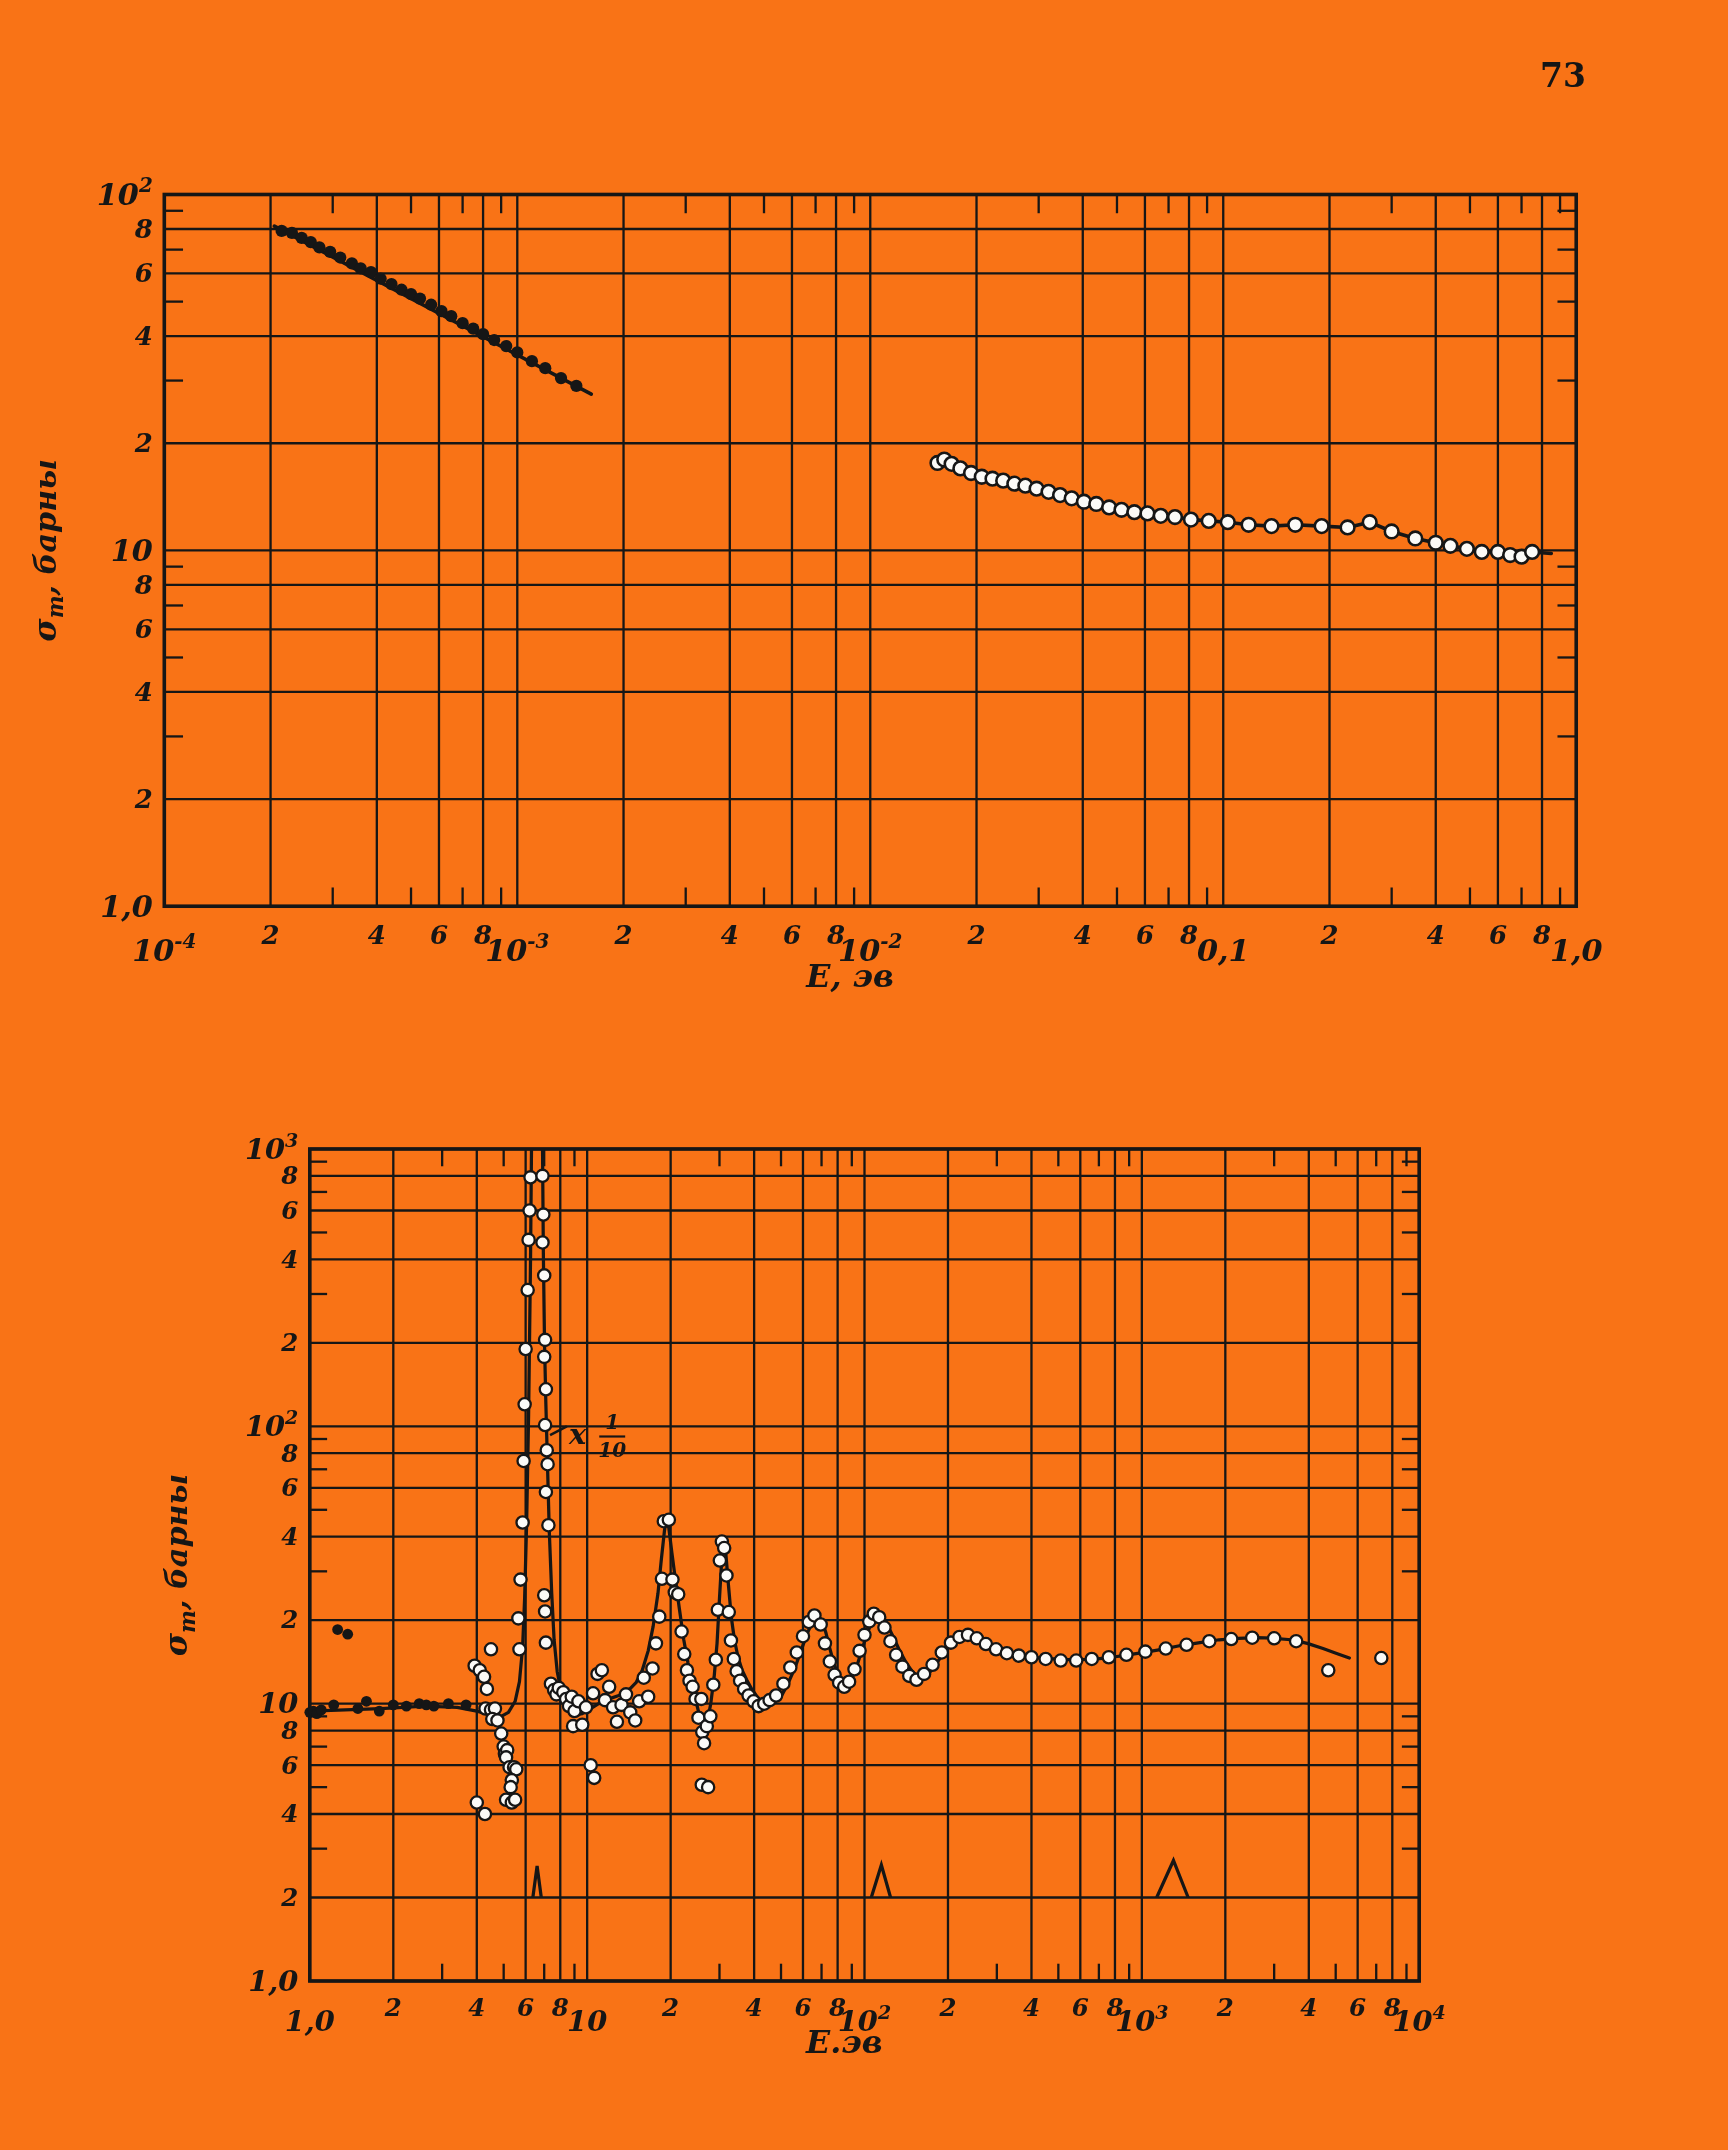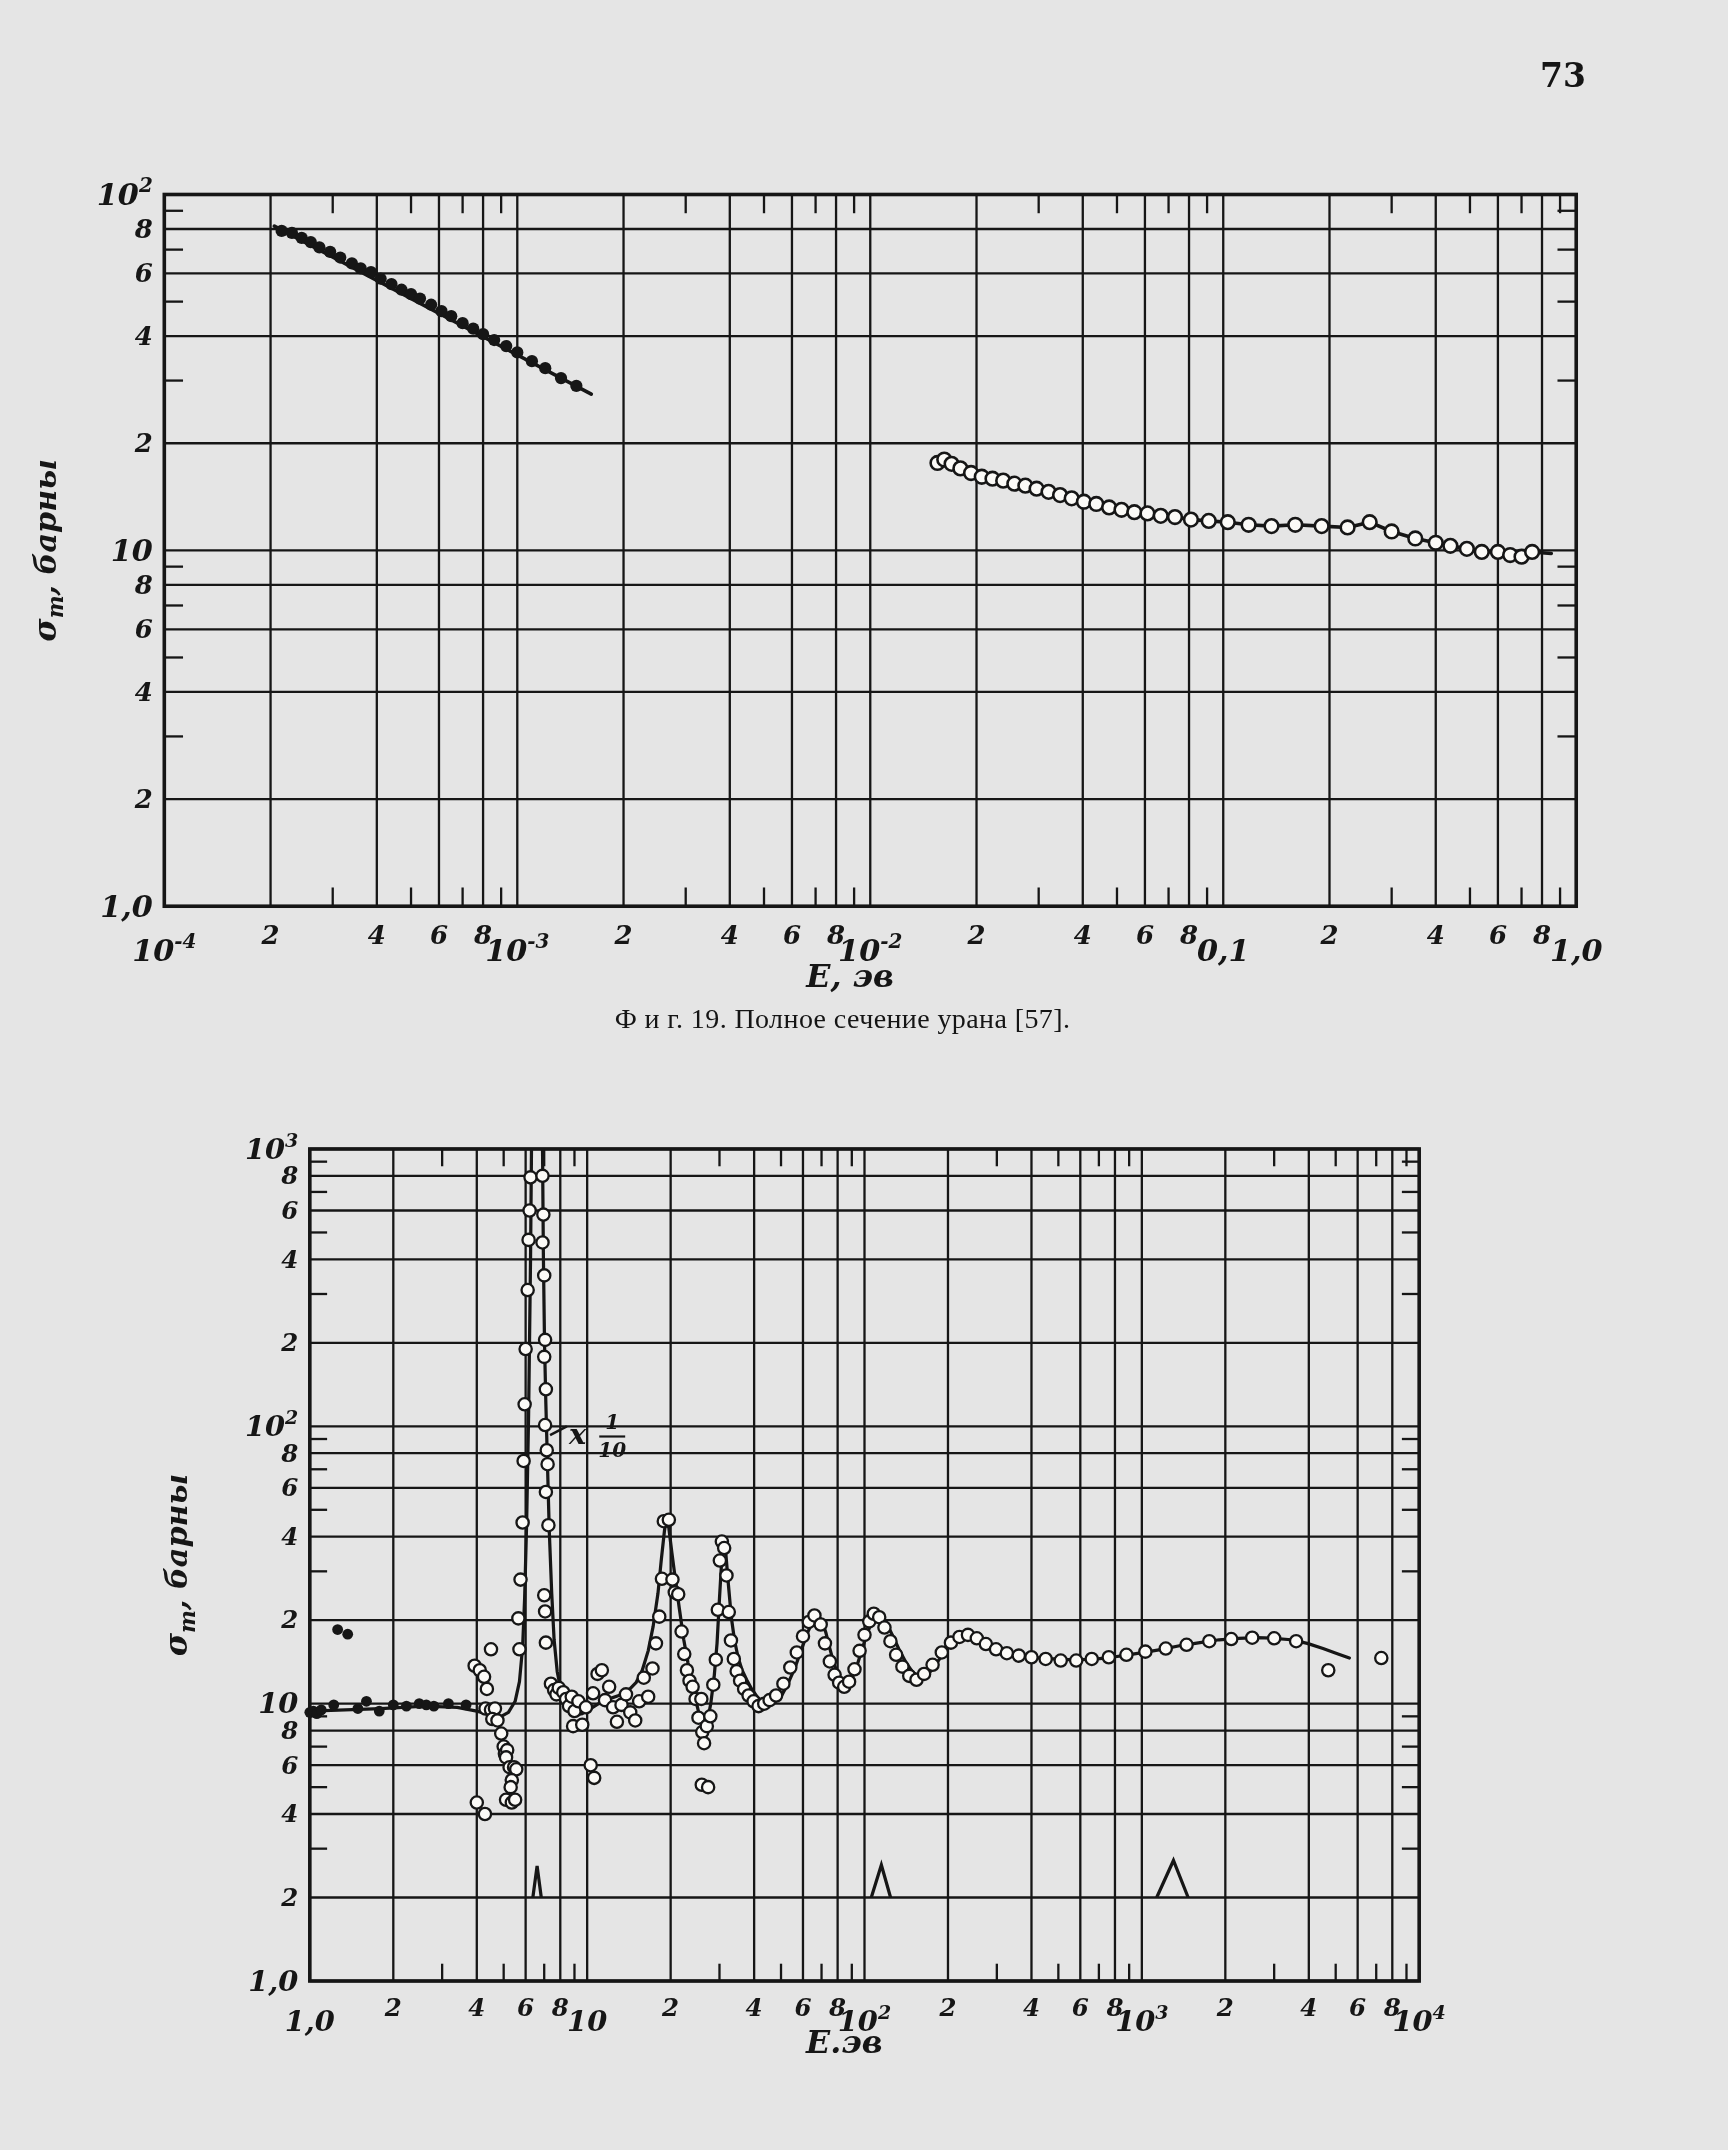--- a/index.html
+++ b/index.html
@@ -1,17 +1,17 @@
 <!DOCTYPE html>
 <html style="font-size:11.5px"><head>
 <meta charset="utf-8">
 <style>
   html,body{margin:0;padding:0;}
   body{width:1729px;height:2151px;background:#fbfaf7;font-family:"Liberation Serif",serif;}
-  .page{position:relative;width:1729px;height:2151px;background:#e5e5e5;overflow:hidden;}
+  .page{position:relative;width:1729px;height:2151px;background:#f97316;overflow:hidden;}
   .page-number{position:absolute;left:1540px;top:56px;font-family:"DejaVu Serif",serif;
     font-weight:bold;font-size:33px;color:#151515;}
   svg.fig{position:absolute;left:0;top:0;width:1729px;height:2151px;}
   .caption{position:absolute;left:0;width:1685px;text-align:center;font-size:28px;color:#151515;
     font-family:"Liberation Serif",serif;letter-spacing:0.4px;}
   .cap1{top:1003px;}
   .cap2{top:2078px;}
 </style>
 </head>
 <body>
@@ -573,15 +573,14 @@
           <text x="414" y="2028.8703550081018" font-size="34" text-anchor="end" font-family="&quot;DejaVu Serif&quot;,serif" font-style="italic" font-weight="bold" fill="#161616">8</text>
           <text x="414" y="1875.663451669367" font-size="34" text-anchor="end" font-family="&quot;DejaVu Serif&quot;,serif" font-style="italic" font-weight="bold" fill="#161616">2</text>
           <text x="414" y="1759.7669033387344" font-size="34" text-anchor="end" font-family="&quot;DejaVu Serif&quot;,serif" font-style="italic" font-weight="bold" fill="#161616">4</text>
           <text x="414" y="1691.9717686022973" font-size="34" text-anchor="end" font-family="&quot;DejaVu Serif&quot;,serif" font-style="italic" font-weight="bold" fill="#161616">6</text>
           <text x="414" y="1643.8703550081016" font-size="34" text-anchor="end" font-family="&quot;DejaVu Serif&quot;,serif" font-style="italic" font-weight="bold" fill="#161616">8</text>
         </g>
         <text x="1172" y="2850" font-size="44" text-anchor="middle" font-family="&quot;DejaVu Serif&quot;,serif" font-style="italic" font-weight="bold" fill="#161616">E.эв</text>
         <text x="260" y="2172.5" font-size="44" text-anchor="middle" transform="rotate(-90 260 2172.5)" font-family="&quot;DejaVu Serif&quot;,serif" font-style="italic" font-weight="bold" fill="#161616">σ<tspan dy="10" font-size="30">т</tspan><tspan dy="-10" font-size="42">, барны</tspan></text>
       </g>
     </svg>
-  <div class="caption cap1">Ф и г. 19. Полное сечение урана [57].</div>
 </div>
 
 
 </body></html>

